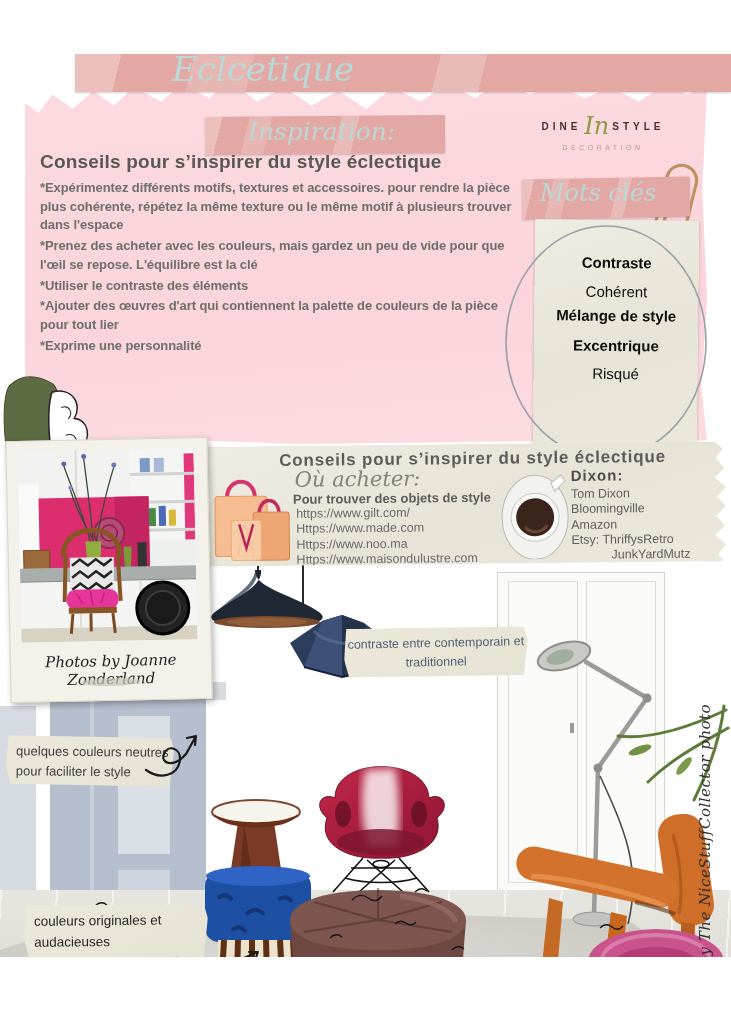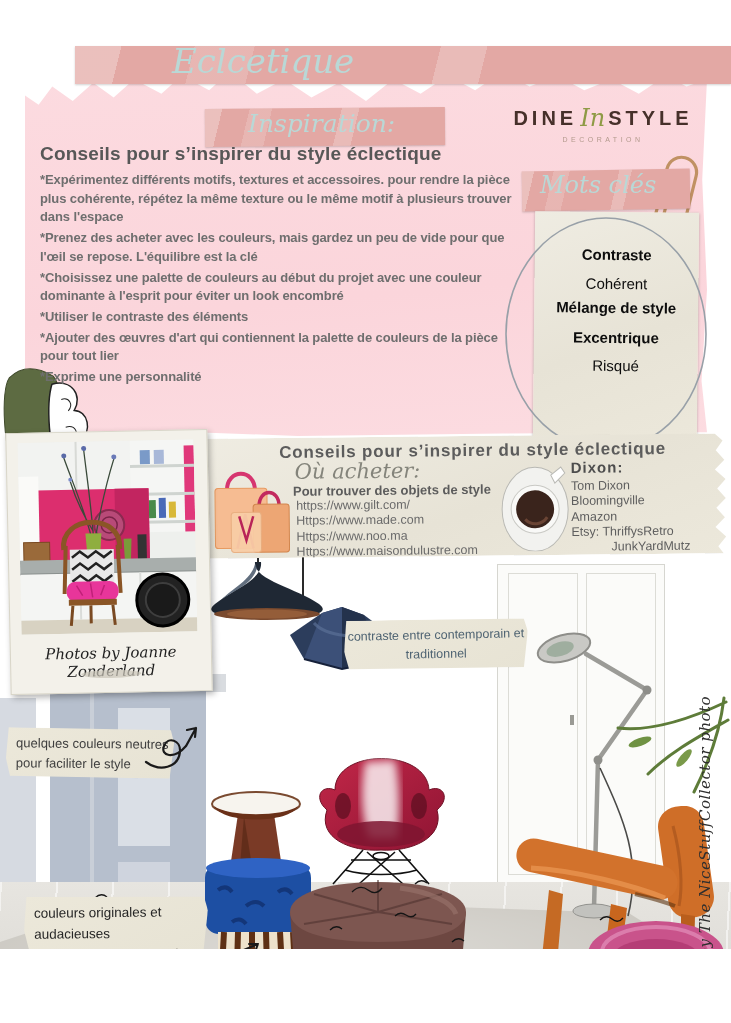--- a/index.html
+++ b/index.html
@@ -1,16 +1,16 @@
 <!DOCTYPE html>
 <html><head>
 <meta charset="utf-8">
 <style>
   html,body{margin:0;padding:0;background:#fff;}
-  .page{position:relative;width:731px;height:941px;margin:8px auto;background:#ffffff;
+  .page{position:relative;width:731px;height:941px;margin:16px auto;background:#ffffff;
         overflow:hidden;font-family:"Liberation Sans",sans-serif;}
   .abs{position:absolute;}
   
   .tape{background:#e3a8a4;
         background-image:linear-gradient(104deg,rgba(255,255,255,.28) 0 7%,transparent 7% 18%,
           rgba(255,255,255,.16) 18% 27%,transparent 27% 55%,rgba(255,255,255,.22) 55% 62%,transparent 62%);
         box-shadow:0 1px 2px rgba(0,0,0,.18);}
   .script{font-family:"DejaVu Serif",serif;font-style:italic;color:#b9d8d6;}
   .pink-note{background:linear-gradient(175deg,#fcdbe0,#fbd5db 60%,#fcdce1);
         clip-path:polygon(0 7%,2% 9.5%,4% 4.5%,7% 8.5%,10% 3.5%,13% 7.5%,16% 2.5%,20% 6.5%,23% 1.5%,27% 5.5%,
@@ -33,21 +33,21 @@
   .sub{font-size:13px;font-weight:bold;color:#5c5c5c;}
   .urls div{font-size:12.5px;color:#6a6a6a;line-height:1.22;}
   .shops-l{font-size:15px;font-weight:bold;color:#4d4d4d;letter-spacing:1px;}
   .shops div{font-size:12.5px;color:#5e5e5e;line-height:1.22;}
   .shops .indent{padding-left:40px;}
   .caption{font-family:"DejaVu Serif",serif;font-style:italic;font-size:15px;color:#1f1f1f;}
   .ann{font-size:12.5px;line-height:1.55;}
   .credit{font-family:"DejaVu Serif",serif;font-style:italic;font-size:15px;color:#2e2e2e;
           letter-spacing:.5px;white-space:nowrap;}
   .logo-row{display:flex;align-items:center;justify-content:center;gap:2px;}
-  .logo-word{font-size:20px;font-weight:bold;letter-spacing:4px;color:#46302a;}
+  .logo-word{font-size:10px;font-weight:bold;letter-spacing:4px;color:#46302a;}
   .logo-script{font-family:"DejaVu Serif",serif;font-style:italic;font-size:24px;color:#8e9a45;margin:0 1px;}
   .logo-sub{font-size:7px;letter-spacing:3.5px;color:#b39a8d;text-align:center;margin-top:4px;}
 </style>
 </head>
 <body>
 
 <div class="page">
 
   <div class="abs pink-note" style="left:25px;top:62px;width:682px;height:366px;"></div>
 
@@ -70,21 +70,20 @@
       <span class="logo-script">In</span>
       <span class="logo-word">STYLE</span>
     </div>
     <div class="logo-sub">DECORATION</div>
   </div>
 
   <div class="abs h-main" style="left:40px;top:135px;width:500px;">Conseils pour s’inspirer du style éclectique</div>
   <div class="abs bullets" style="left:40px;top:163px;width:484px;">
     <p>*Expérimentez différents motifs, textures et accessoires. pour rendre la pièce plus cohérente, répétez la même texture ou le même motif à plusieurs trouver dans l'espace</p>
     <p>*Prenez des acheter avec les couleurs, mais gardez un peu de vide pour que l'œil se repose. L'équilibre est la clé</p>
-    <p>*Choisissez une palette de couleurs au début du projet avec une couleur dominante à l'esprit pour éviter un look encombré</p>
     <p>*Utiliser le contraste des éléments</p>
     <p>*Ajouter des œuvres d'art qui contiennent la palette de couleurs de la pièce pour tout lier</p>
     <p>*Exprime une personnalité</p>
   </div>
 
   <svg class="abs" style="left:636px;top:136px;transform:rotate(14deg);" width="66" height="108" viewBox="0 0 66 108">
     <path d="M24,100 L24,26 A15,15 0 0 1 54,26 L54,80 A11,11 0 0 1 32,80 L32,36" fill="none" stroke="#c09163" stroke-width="3.2" stroke-linecap="round"></path>
   </svg>
 
   <div class="abs tape" style="left:522px;top:162px;width:168px;height:40px;transform:rotate(-1deg);"></div>

